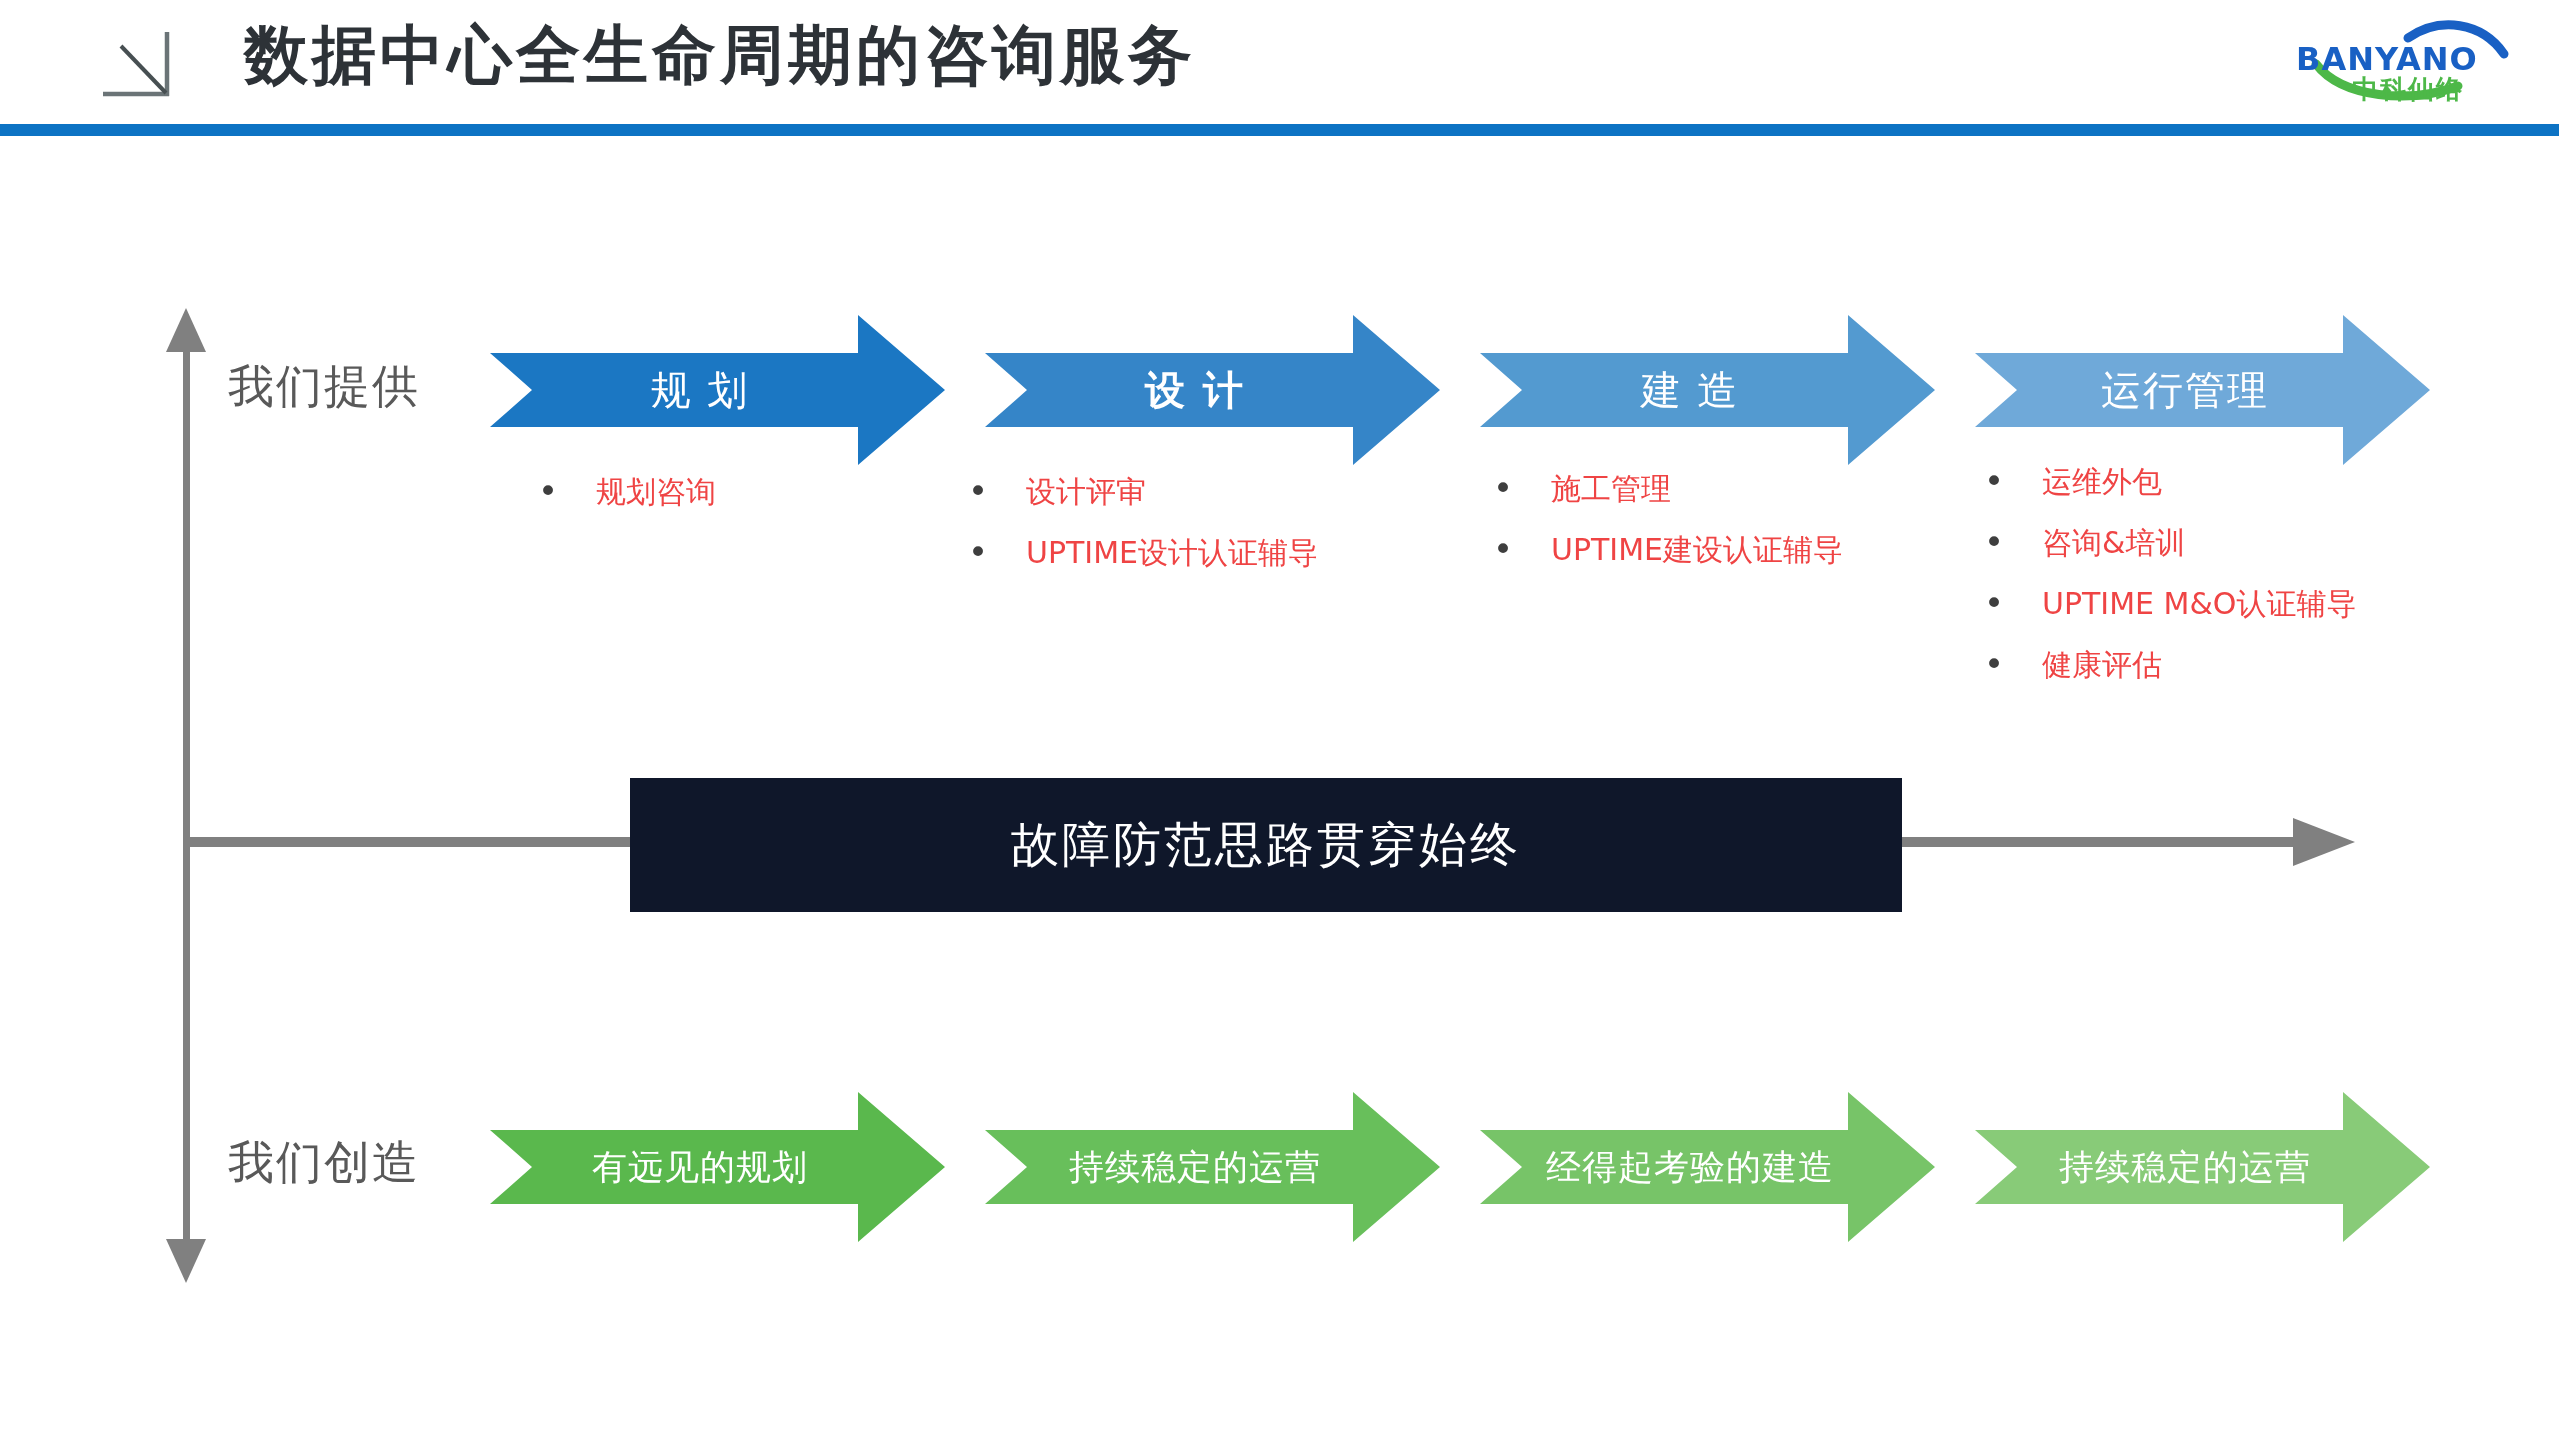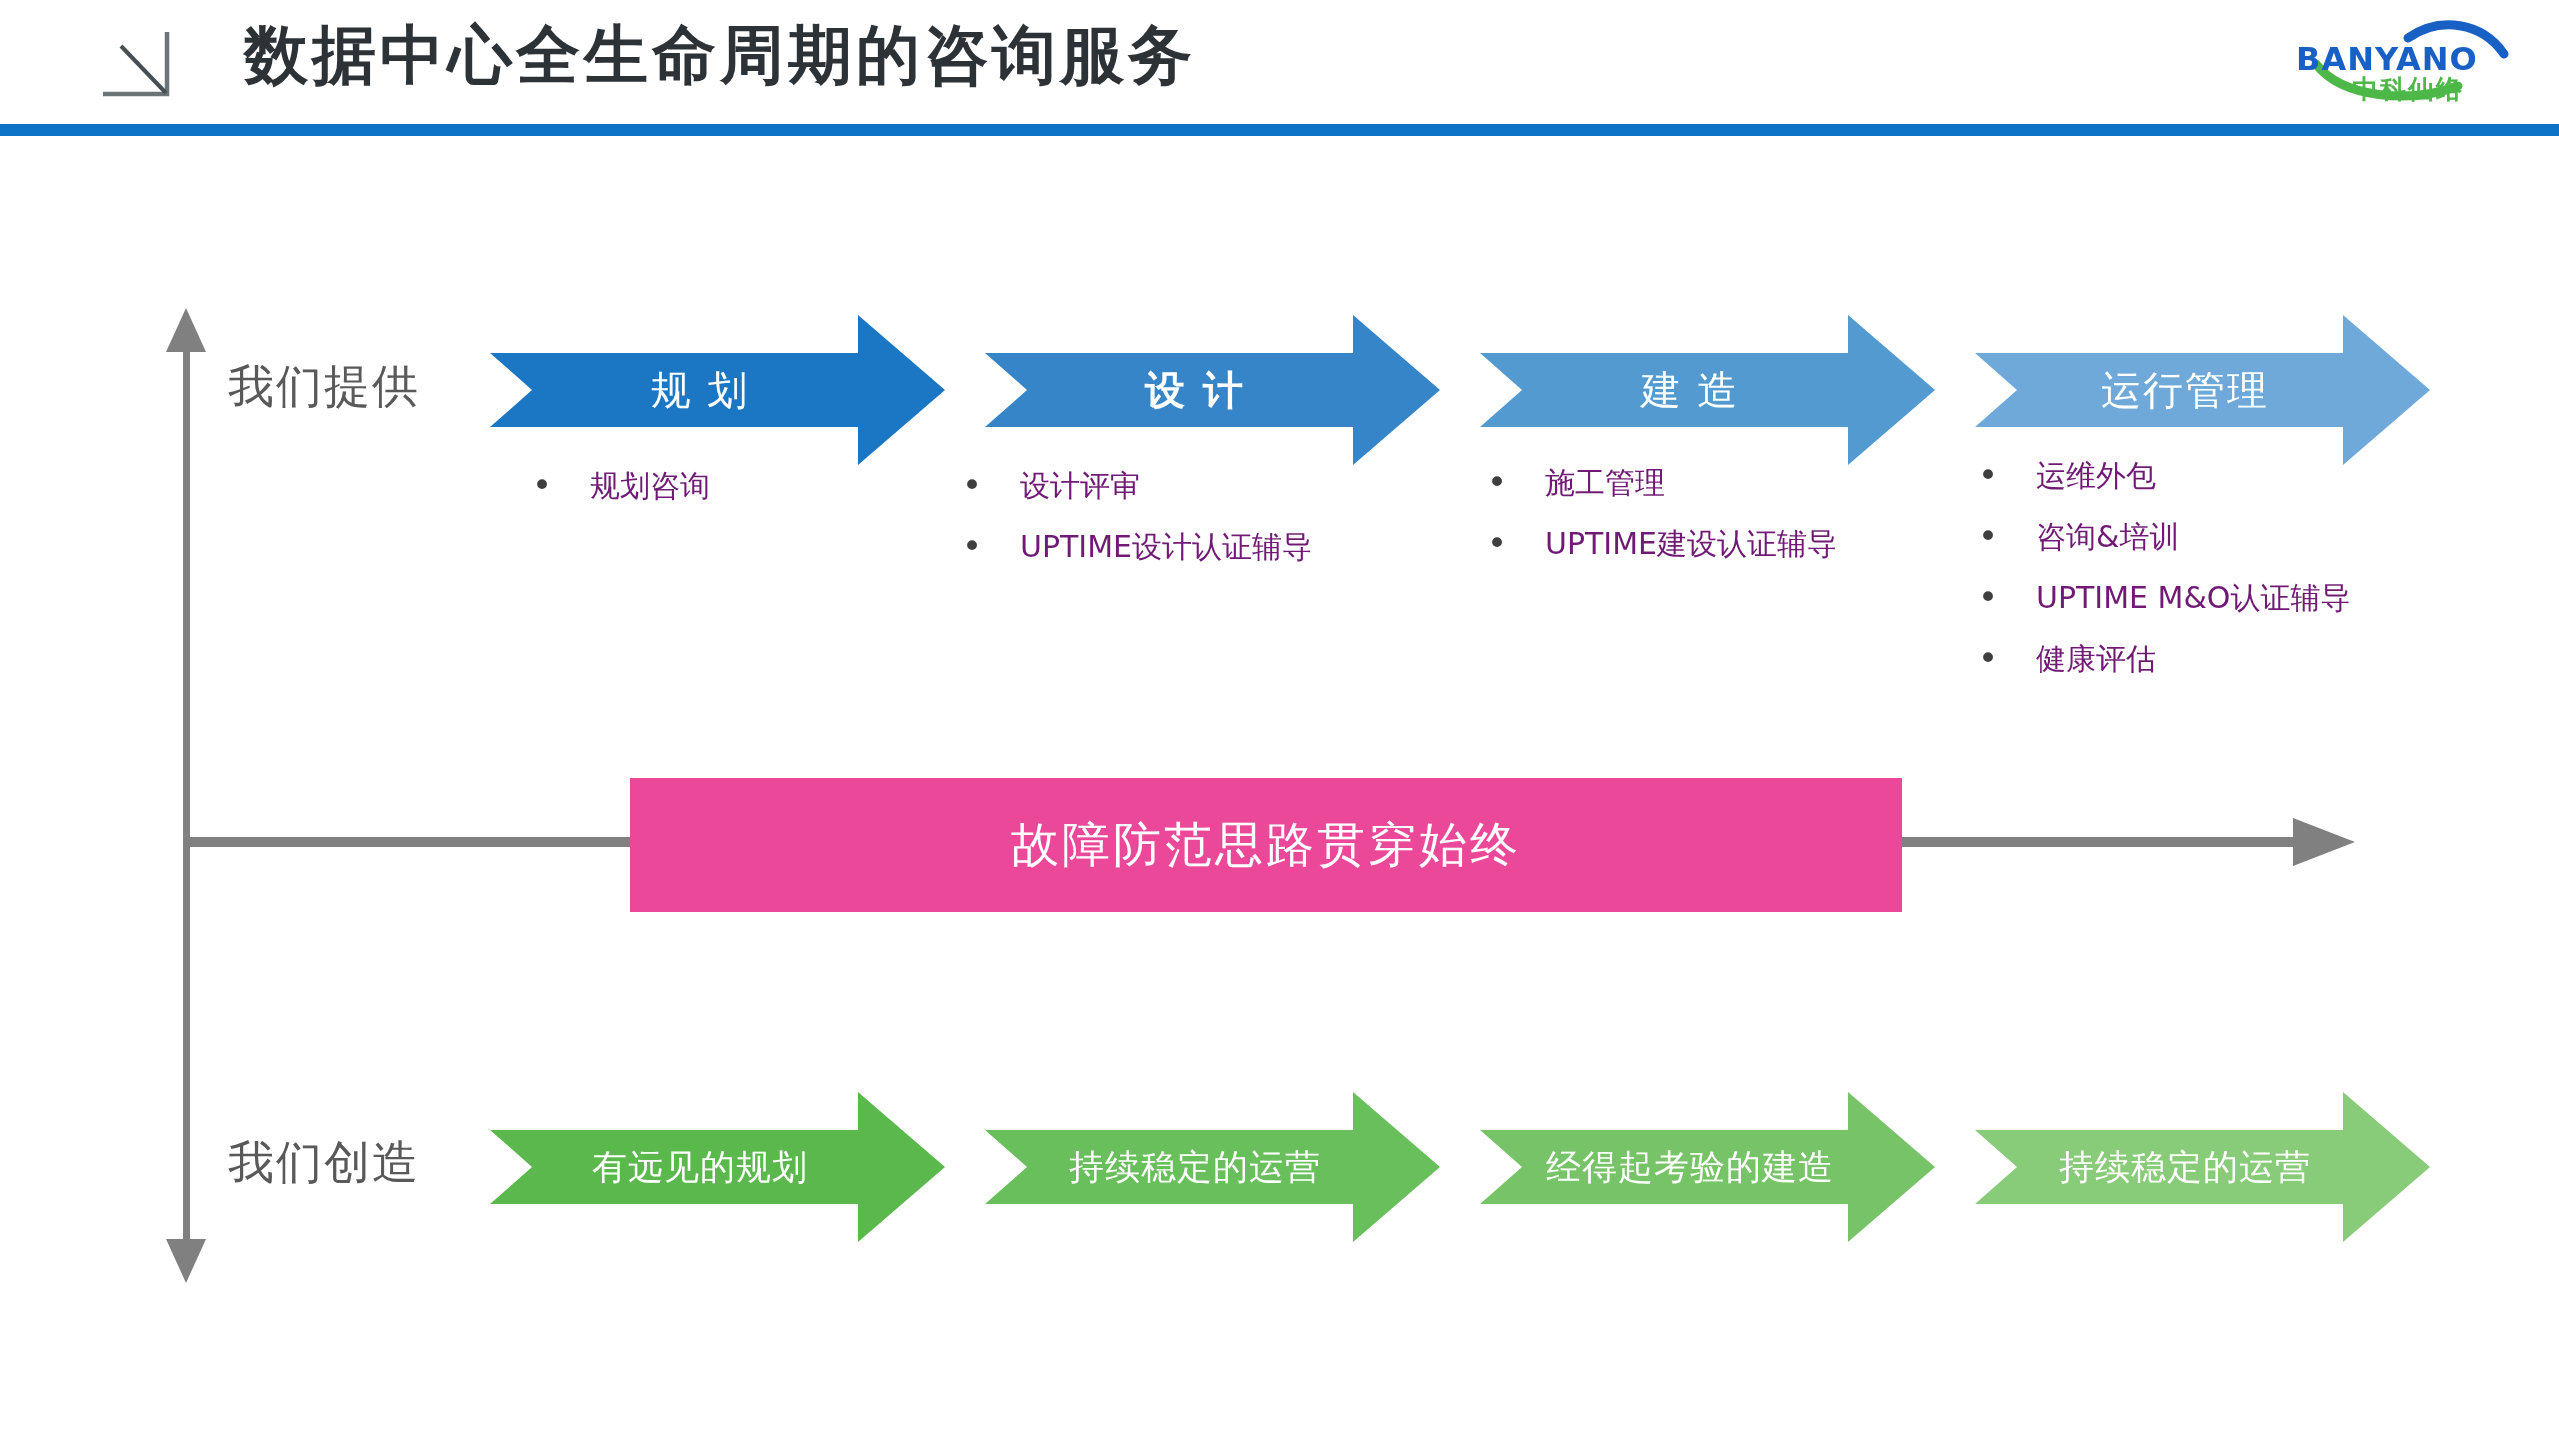--- a/index.html
+++ b/index.html
@@ -35,22 +35,22 @@
   .stage-arrow .stage-label {
     position:absolute; left:30px; top:50%; width:360px;
     transform:translateY(-50%);
     text-align:center; color:#ffffff; white-space:nowrap;
   }
   .provide-row .stage-label { font-size:40px; letter-spacing:2px; }
   .create-row  .stage-label { font-size:35px; letter-spacing:1px; }
 
   
   .stage-items {
-    position:absolute; margin:0; padding:0; list-style:none;
-    font-size:30px; color:#701a75;
+    position:absolute; margin:6px; padding:0; list-style:none;
+    font-size:30px; color:#ef4444;
   }
   .stage-items li {
     position:relative; padding-left:58px; height:61px; line-height:61px;
     white-space:nowrap;
   }
   .stage-items li::before {
     content:"•"; position:absolute; left:0; top:0;
     font-size:34px; color:#3e3e3e;
   }
 
@@ -133,21 +133,21 @@
     <li>施工管理</li>
     <li>UPTIME建设认证辅导</li>
   </ul>
   <ul class="stage-items" style="left:1978px; top:445px;">
     <li>运维外包</li>
     <li>咨询&amp;培训</li>
     <li>UPTIME M&amp;O认证辅导</li>
     <li>健康评估</li>
   </ul>
 
-  <div class="banner" style="background-color: #ec4899;">
+  <div class="banner" style="background-color: #0f172a;">
     <span>故障防范思路贯穿始终</span>
   </div>
 
   <div class="stage-arrow create-row" style="left:490px; top:1092px;">
     <svg width="455" height="150" viewBox="0 0 455 150">
       <polygon points="0,38 368,38 368,0 455,75 368,150 368,112 0,112 42,75" fill="#5ab84d"></polygon>
     </svg>
     <span class="stage-label">有远见的规划</span>
   </div>
   <div class="stage-arrow create-row" style="left:985px; top:1092px;">

